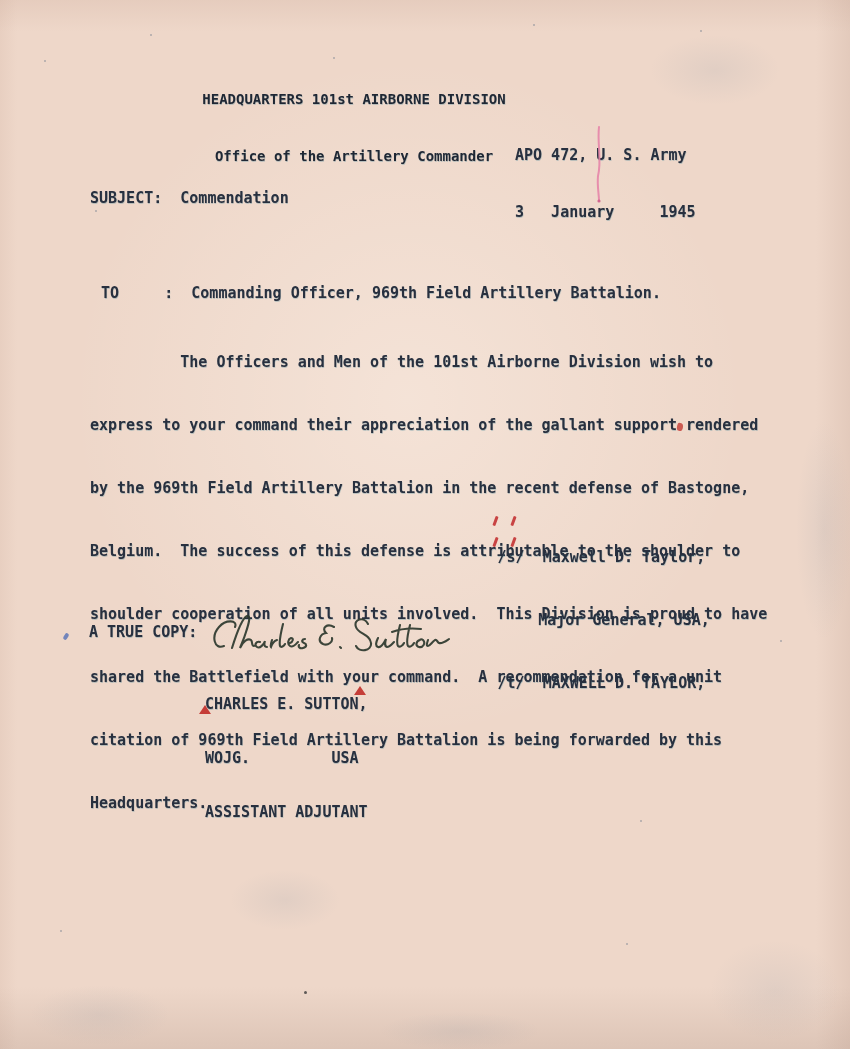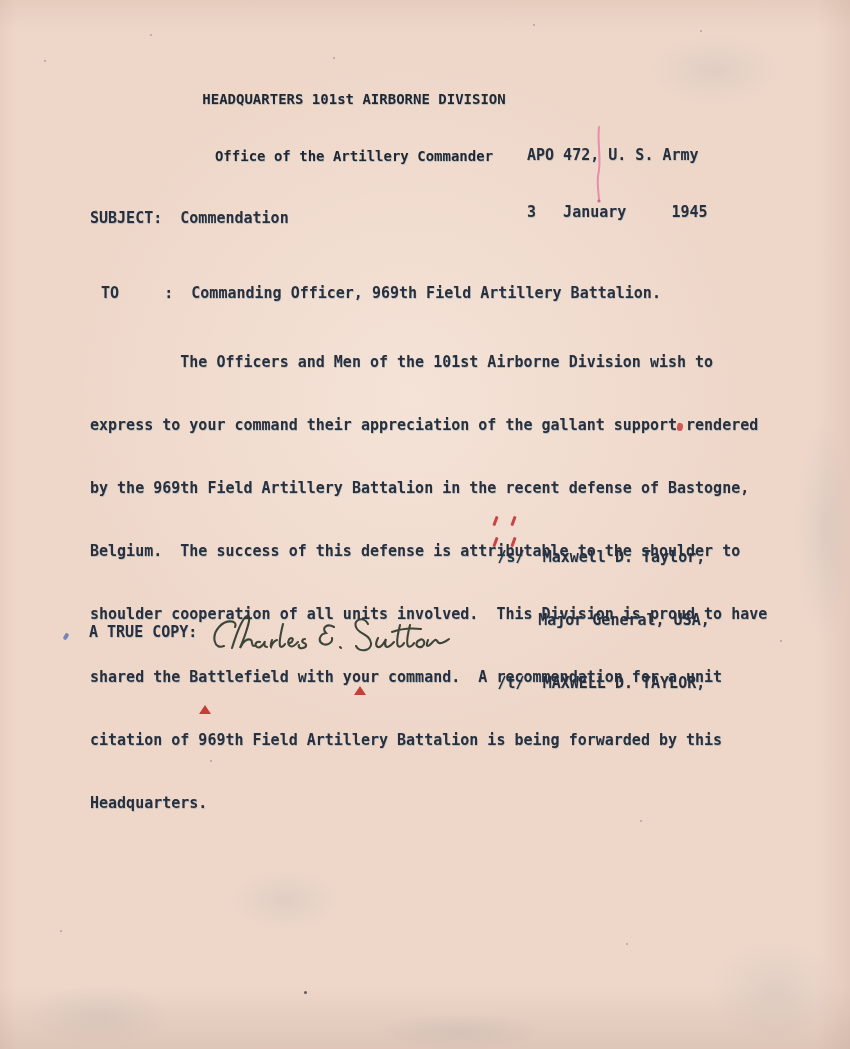--- a/index.html
+++ b/index.html
@@ -13,22 +13,22 @@
       #eed7c9;
   }
   .tw{
     position:absolute;
     font:700 15px/21px "DejaVu Sans Mono","Liberation Mono",monospace;
     color:#28303f;
     white-space:pre;
     text-shadow:0.4px 1.3px 0.6px rgba(62,128,148,0.30);
   }
   #letterhead{left:168px;top:52px;width:372px;text-align:center;font-size:14px;line-height:19px;color:#1f2734;}
-  #apo{left:527px;top:108px;line-height:19px;}
-  #subject{left:90px;top:208px;text-align:right;}
+  #apo{left:515px;top:108px;line-height:19px;}
+  #subject{left:90px;top:188px;text-align:right;}
   #routing{left:90px;top:241px;margin-left:11px;}
   #bodytext{left:90px;top:310px;}
   #sigblock{left:493px;top:505px;text-align:center;}
   #truecopy{left:89px;top:622px;}
   #certname{left:205px;top:659px;line-height:18px;}
   #handsig{position:absolute;left:210px;top:612px;}
   #pinkline{position:absolute;left:592px;top:124px;}
   .redmark{position:absolute;width:0;height:0;border-left:6px solid transparent;border-right:6px solid transparent;border-bottom:9px solid #bf2823;opacity:.88;}
   .redtip{position:absolute;width:3px;height:10px;background:#c1282a;border-radius:1px;transform:rotate(20deg);opacity:.85;}
   .redspeck{position:absolute;width:6px;height:8px;background:#c23b34;border-radius:40% 60% 50% 50%;transform:rotate(12deg);opacity:.8;}
@@ -95,20 +95,25 @@
       M130,35 C130.5,35.5 131,36 131,36
       M158,12 C154,4 143,7 146,15 C148,22 160,22 161,31 C162,39 149,41 146,34
       M168,26 C166,30 165,34 168,35 C171,36 174,31 176,27 C175,31 174,34 177,35 C180,35 182,32 184,30
       M190,13 C188,21 186,31 188,34 C190,36 193,33 194,31
       M200,13 C198,21 196,31 198,34 C200,36 203,33 204,31
       M210,28 C206,29 205,34 209,35 C213,36 216,31 213,28 C212,27 210,27 210,28
       M218,28 C217,31 216,34 218,34 C220,34 222,30 225,28 C227,27 227,30 229,31 C232,32 236,29 239,27
       M182,20 C190,17 202,16 211,17"></path>
   </svg>
 
+  <div class="tw" id="certname">
+    <div>CHARLES E. SUTTON,</div>
+    <div>WOJG.         USA</div>
+    <div>ASSISTANT ADJUTANT</div>
+  </div>
 
   <div class="redmark" style="left:354px;top:686px;"></div>
   <div class="redmark" style="left:199px;top:705px;"></div>
 
   <div class="redspeck" style="left:677px;top:423px;"></div>
 
   <svg id="pinkline" width="14" height="82" viewBox="0 0 14 82">
     <path d="M7,3 C5,20 10,36 6,52 C5,62 7,70 7,77" fill="none" stroke="#e685a8" stroke-width="2" stroke-linecap="round" opacity="0.9"></path>
     <circle cx="7" cy="77" r="1.6" fill="#cf5f8c" opacity="0.9"></circle>
   </svg>

